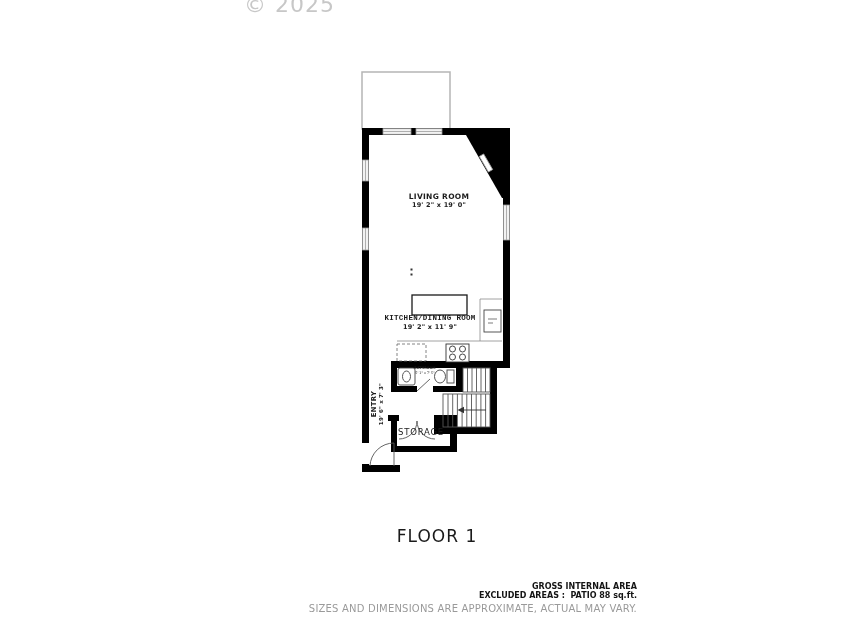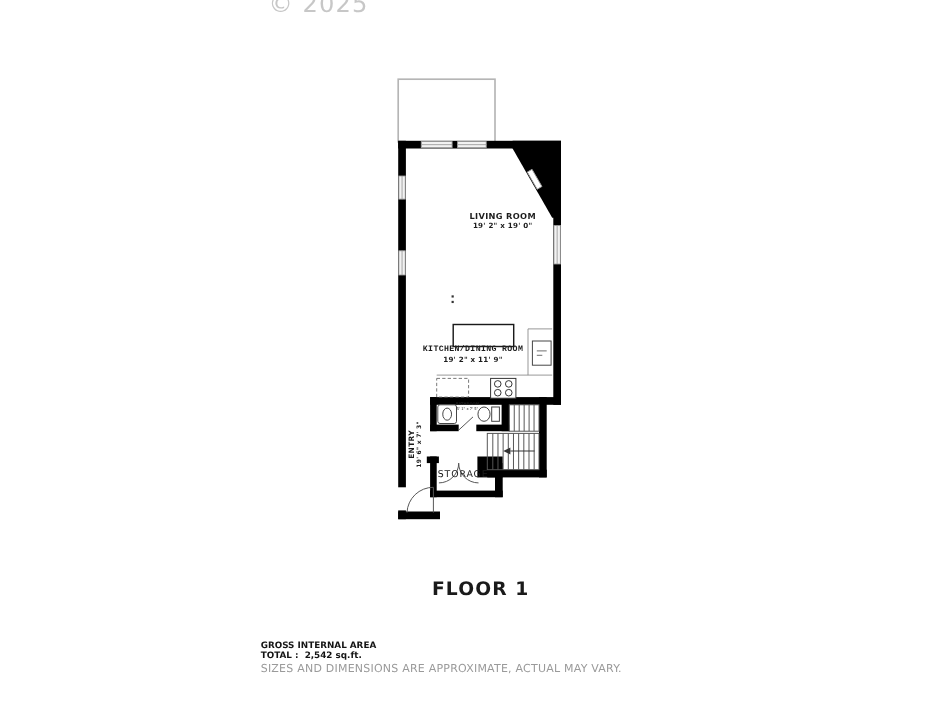--- a/index.html
+++ b/index.html
@@ -11,22 +11,22 @@
   .room-name{font-size:7.5px;font-weight:600;letter-spacing:.3px;}
   .room-dims{font-size:6.5px;font-weight:600;letter-spacing:.2px;}
   .tiny-name{font-size:6px;transform:translate(-50%,-50%) scale(.55);font-weight:600;}
   .storage-name{font-size:8.5px;font-weight:500;letter-spacing:.8px;text-align:right;}
   .entry-label{transform:translate(-50%,-50%) rotate(-90deg);}
   .entry-label .room-name{font-size:6.8px;display:block;}
   .entry-label .room-dims{font-size:5.5px;display:block;}
   .watermark{position:absolute;left:244px;top:-8px;font-size:22px;color:#c7c7c7;
              letter-spacing:1px;}
   .floor-title{position:absolute;left:337px;top:526px;width:200px;text-align:center;
-               font-size:17px;font-weight:700;letter-spacing:1px;color:#1a1a1a;}
-  .footer{position:absolute;left:237px;top:582px;width:400px;text-align:left;}
+               font-size:17px;font-weight:400;letter-spacing:1px;color:#1a1a1a;}
+  .footer{position:absolute;left:237px;top:582px;width:400px;text-align:right;}
   .footer .fline{font-size:8px;font-weight:700;color:#141414;line-height:9.2px;
                  white-space:pre;}
   .footer .disclaimer{font-size:10px;font-weight:400;color:#9a9a9a;margin-top:3px;
                       white-space:pre;letter-spacing:.2px;}
 </style>
 </head>
 <body>
 
 <div id="page">
 
@@ -168,21 +168,21 @@
         <rect x="398" y="368" width="17" height="17" rx="2"></rect>
         <ellipse cx="406.5" cy="376.5" rx="4" ry="5.5"></ellipse>
       </g>
       <g>
         <rect x="447" y="370" width="7" height="13"></rect>
         <ellipse cx="440" cy="376.5" rx="5.5" ry="6.5"></ellipse>
       </g>
     </g>
   </svg>
 
-  <div class="label" style="left:457px;top:201px;">
+  <div class="label" style="left:439px;top:201px;">
     <span class="room-name" style="display:block;">LIVING ROOM</span>
     <span class="room-dims" style="display:block;">19' 2" x 19' 0"</span>
   </div>
 
   <div class="label" style="left:430px;top:323px;">
     <span class="room-name" style="display:block;font-family:Liberation Mono, monospace;">KITCHEN/DINING ROOM</span>
     <span class="room-dims" style="display:block;">19' 2" x 11' 9"</span>
   </div>
 
   <div class="label entry-label" style="left:378px;top:404px;">
@@ -194,17 +194,17 @@
     <span style="display:block;">BATHROOM</span>
     <span style="display:block;font-weight:400;">5' 1" x 7' 5"</span>
   </div>
 
   <div class="label storage-name" style="left:421px;top:432px;">STORAGE</div>
 
   <div class="floor-title">FLOOR 1</div>
 
   <div class="footer">
     <div class="fline">GROSS INTERNAL AREA</div>
-    <div class="fline">TOTAL :  2,542 sq.ft.</div>
+    <div class="fline">EXCLUDED AREAS :  PATIO 88 sq.ft.</div>
     <div class="disclaimer">SIZES AND DIMENSIONS ARE APPROXIMATE, ACTUAL MAY VARY.</div>
   </div>
 
 </div>
 
 </body></html>

